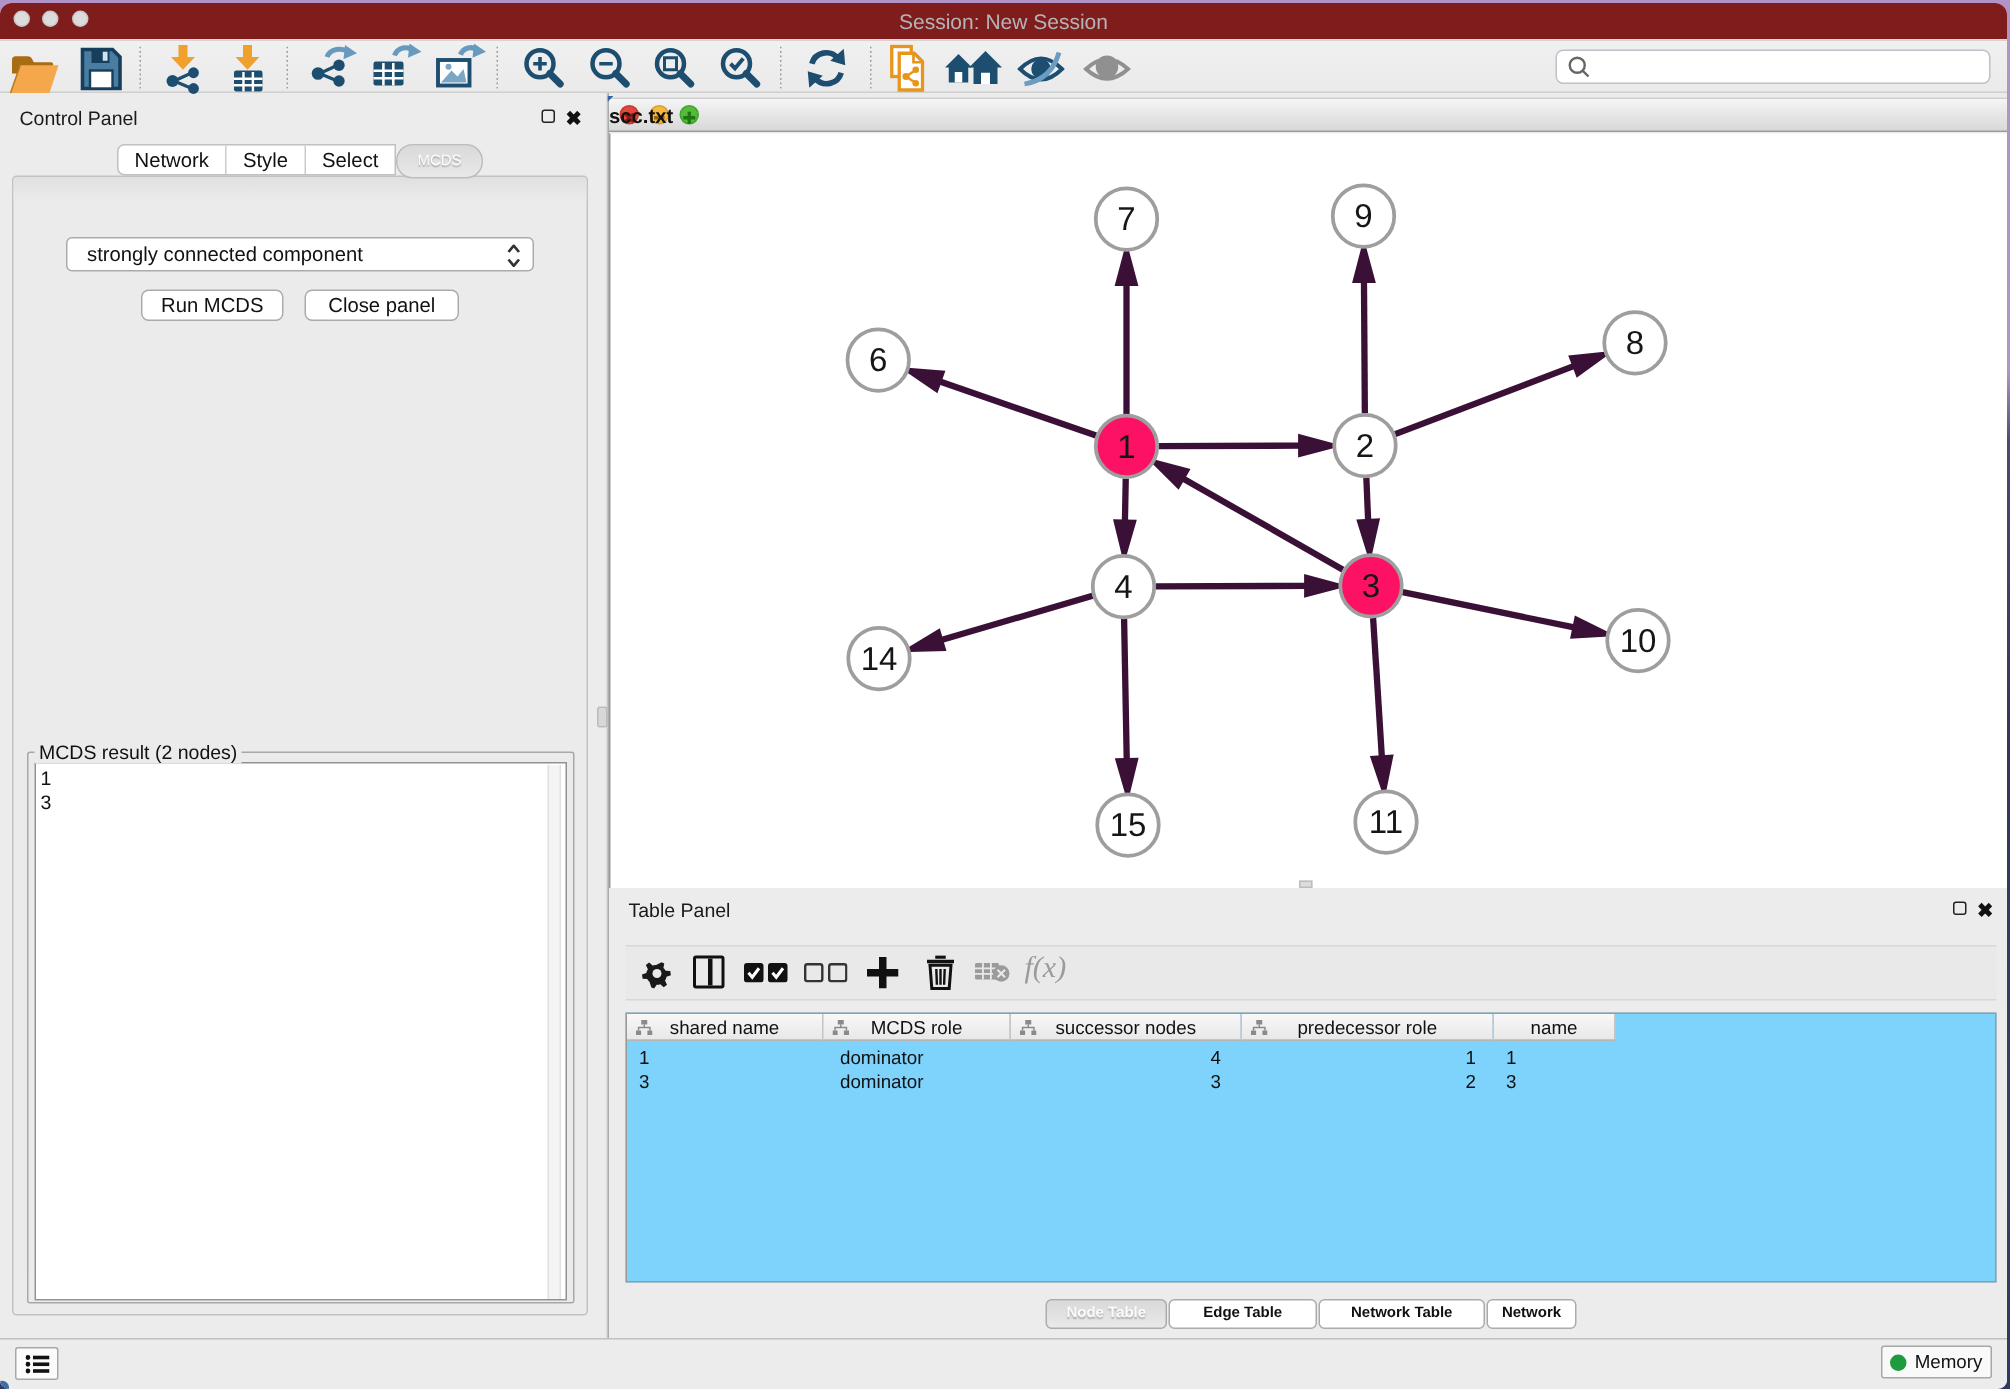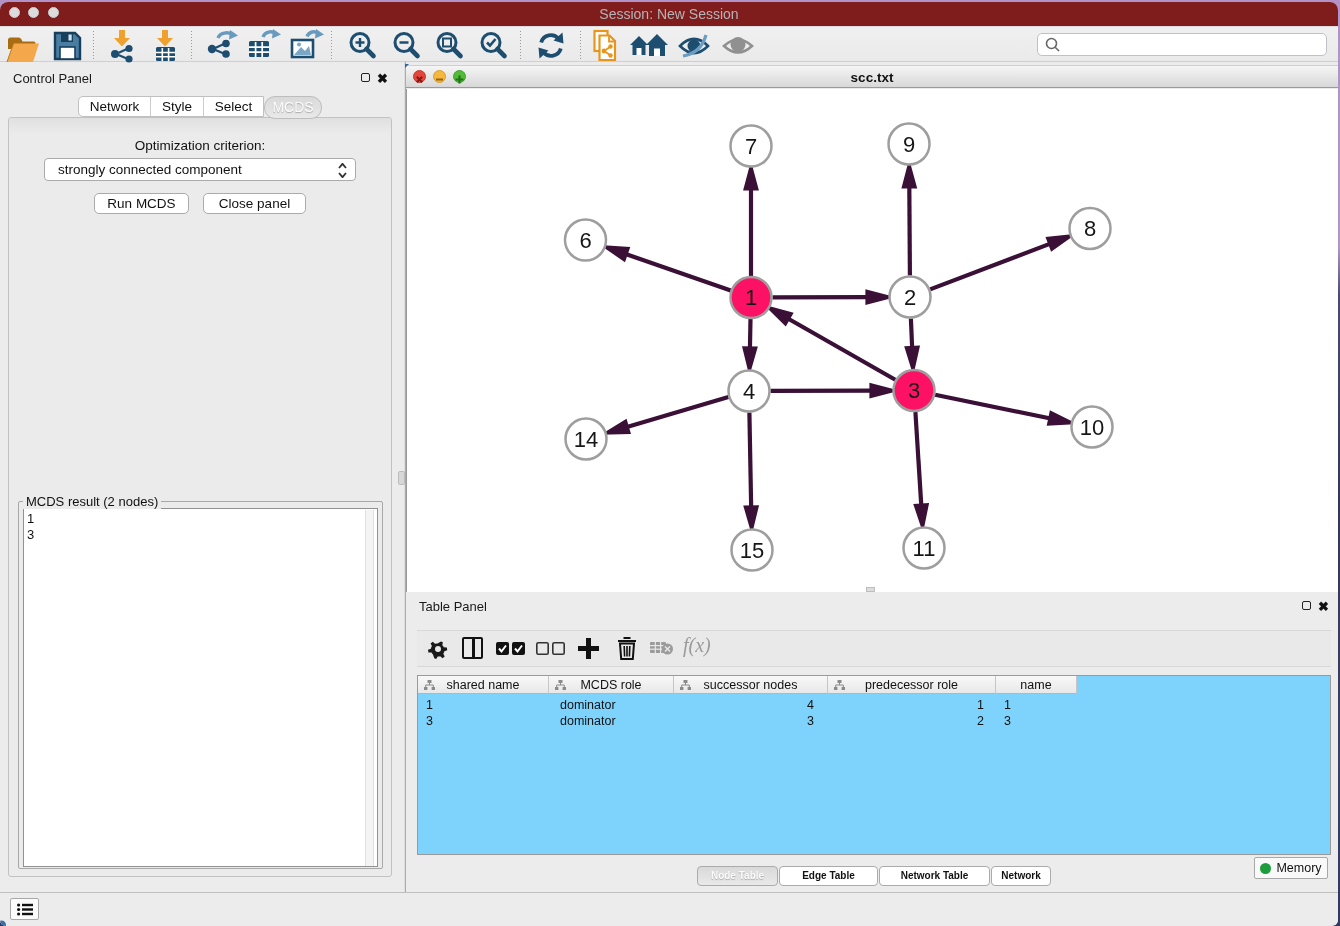--- a/index.html
+++ b/index.html
@@ -14,48 +14,48 @@
 .ticon{position:absolute;top:2px}
 
 #search{position:absolute;left:1037px;top:31px;width:290px;height:23px;background:#fff;border:1px solid #c0c0c8;border-radius:5px}
 
 #cp-title{position:absolute;left:13px;top:69px;font-size:13px;color:#1a1a1a}
 #cp-panel{position:absolute;left:8px;top:115px;width:384px;height:760px;background:#ebebeb;border:1px solid #c2c2c2;border-radius:3px}
 #cp-panel:before{content:"";position:absolute;left:0;top:0;right:0;height:16px;background:linear-gradient(180deg,#e0e0e0,#ebebeb);border-radius:3px 3px 0 0}
 .tabstrip{position:absolute;left:78px;top:94px;height:21px;width:186px;background:#fff;border:1px solid #c0c0c0;border-radius:5px 0 0 5px;display:flex}
 .tab{font-size:13.5px;font-weight:500;color:#111;border-right:1px solid #cccccc;line-height:20px;text-align:center}
 .tab:last-child{border-right:none}
-#tab-mcds{position:absolute;left:264px;top:94px;width:58px;height:23px;background:linear-gradient(180deg,#d9d9d9,#e9e9e9);border:1px solid #bdbdbd;border-radius:11px;color:#fcfcfc;font-size:14px;font-weight:500;text-align:center;line-height:21px;text-shadow:0 1px 1px #aaa}
+#tab-mcds{position:absolute;left:264px;top:94px;width:58px;height:23px;background:linear-gradient(180deg,#d9d9d9,#e9e9e9);border:1px solid #bdbdbd;border-radius:11px;color:#fcfcfc;font-size:10px;font-weight:500;text-align:center;line-height:21px;text-shadow:0 1px 1px #aaa}
 #optlabel{position:absolute;left:0;top:136px;width:400px;text-align:center;font-size:13.5px;color:#111}
 #combo{position:absolute;left:44px;top:156px;width:312px;height:23px;background:#fff;border:1px solid #ababab;border-radius:4px;font-size:13.5px;color:#111;line-height:21px;padding-left:13px}
 .btn{position:absolute;height:21px;background:#fff;border:1px solid #ababab;border-radius:5px;font-size:13.5px;color:#111;text-align:center;line-height:19px}
 #grpbox{position:absolute;left:18px;top:499px;width:365px;height:368px;border:1px solid #a8a8a8;border-radius:2px}
 #grplabel{position:absolute;left:23px;top:492px;background:#ebebeb;padding:0 3px;font-size:13px;color:#111}
 #mcdstext{position:absolute;left:4px;top:6px;width:355px;height:359px;background:#fff;border:1px solid #919191;font-size:13px;color:#111;line-height:16px;padding:2px 0 0 3px}
 #mcdssb{position:absolute;right:3px;top:1px;width:9px;height:356px;background:#f4f4f4;border-left:1px solid #e0e0e0;border-right:1px solid #e0e0e0}
 
 #vdiv{position:absolute;left:404px;top:60px;width:2px;height:830px;background:#dedede;border-right:1px solid #ababab}
 #vgrip{position:absolute;left:398px;top:469px;width:7px;height:14px;background:#d8d8d8;border:1px solid #bbb;border-radius:2px}
 
 #netframe{position:absolute;left:405px;top:62px;width:933px;height:528px}
 #nettitle{position:absolute;left:1px;top:1px;right:0;height:23px;background:linear-gradient(180deg,#f5f5f5,#d8d8d8);border-bottom:1px solid #9a9a9a;border-top:1px solid #cfcfcf}
-#netname{position:absolute;width:100%;text-align:center;top:4px;font-size:13.5px;font-weight:bold;color:#111}
+#netname{position:absolute;width:100%;top:4px;font-size:13.5px;font-weight:bold;color:#111}
 .mbtn{position:absolute;top:4px;width:13px;height:13px;border-radius:50%}
 #netcanvas{position:absolute;left:1px;top:25px;width:932px;height:503px;background:#fff;border-left:1px solid #9a9a9a}
 
 #tp-title{position:absolute;left:419px;top:597px;font-size:13px;color:#1a1a1a}
 #tp-toolbar{position:absolute;left:417px;top:628px;width:914px;height:37px;background:#e9e9e9;border-top:1px solid #d8d8d8;border-bottom:1px solid #d8d8d8}
 #ttable{position:absolute;left:417px;top:673px;width:914px;height:180px;background:#7dd3fc;border:1px solid #9a9a9a}
 .th{position:absolute;top:0;height:18px;background:linear-gradient(180deg,#f8f8f8,#e8e8e8);border-right:1px solid #c6c6c6;border-bottom:1px solid #b6b6b6;font-size:12.5px;color:#111;text-align:center;line-height:18px}
 .td{position:absolute;font-size:12.5px;color:#111;height:16px;line-height:16px}
 .thic{position:absolute;top:4px}
 .btab{position:absolute;top:864px;height:20px;background:#fff;border:1px solid #ababab;border-radius:4px;font-size:10px;font-weight:bold;color:#111;text-align:center;line-height:18px}
 
 #statusbar{position:absolute;left:0;top:890px;width:100%;height:32px;background:#ececec;border-top:1px solid #c0c0c0}
-#membtn{position:absolute;left:1254px;top:855px;width:74px;height:22px;background:#f9f9f9;border:1px solid #a8a8a8;border-radius:2px;font-size:12.5px;color:#111;text-align:center;line-height:20px}
+#membtn{position:absolute;left:1254px;top:895px;width:74px;height:22px;background:#f9f9f9;border:1px solid #a8a8a8;border-radius:2px;font-size:12.5px;color:#111;text-align:center;line-height:20px}
 #listbtn{position:absolute;left:10px;top:896px;width:29px;height:22px;background:#fbfbfb;border:1px solid #a8a8a8;border-radius:2px}
 .float-ic{position:absolute;width:9px;height:9px;border:1.6px solid #222;border-radius:2px;background:transparent}
 .x-ic{position:absolute;font-size:13px;font-weight:bold;color:#111;line-height:10px}
 </style></head>
 <body>
 <div id="win">
   <div id="titlebar">
     <div class="tl" style="left:8.5px"></div>
     <div class="tl" style="left:27.5px"></div>
     <div class="tl" style="left:47.5px"></div>
@@ -194,21 +194,20 @@
   <div id="cp-title">Control Panel</div>
   <div class="float-ic" style="left:361px;top:71px"></div>
   <div class="x-ic" style="left:377px;top:72px">✖</div>
   <div id="cp-panel"></div>
   <div class="tabstrip">
       <div class="tab" style="width:72px">Network</div>
       <div class="tab" style="width:53px">Style</div>
       <div class="tab" style="width:59px">Select</div>
     </div>
   <div id="tab-mcds">MCDS</div>
-  <div id="optlabel">Optimization criterion:</div>
   <div id="combo">strongly connected component<svg style="position:absolute;right:8px;top:3.5px" width="9" height="15" viewBox="0 0 9 15">
         <path d="M1 5 L4.5 0.8 L8 5" stroke="#333" stroke-width="1.8" fill="none"></path>
         <path d="M1 10 L4.5 14.2 L8 10" stroke="#333" stroke-width="1.8" fill="none"></path>
       </svg></div>
   <div class="btn" style="left:94px;top:191px;width:95px">Run MCDS</div>
   <div class="btn" style="left:203px;top:191px;width:103px">Close panel</div>
   <div id="grpbox">
       <div id="mcdstext">1<br>3<div id="mcdssb"></div></div>
     </div>
   <div id="grplabel">MCDS result (2 nodes)</div>

